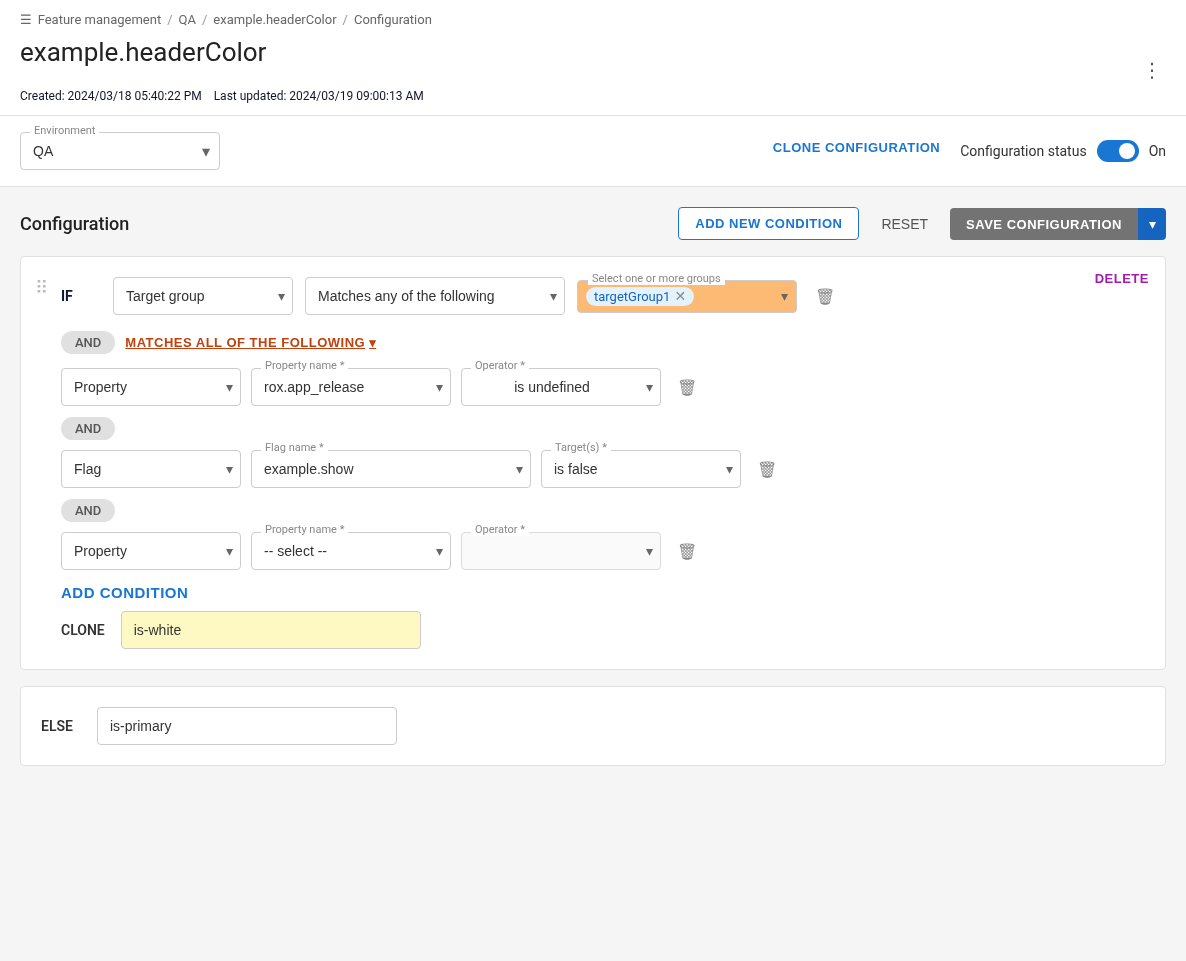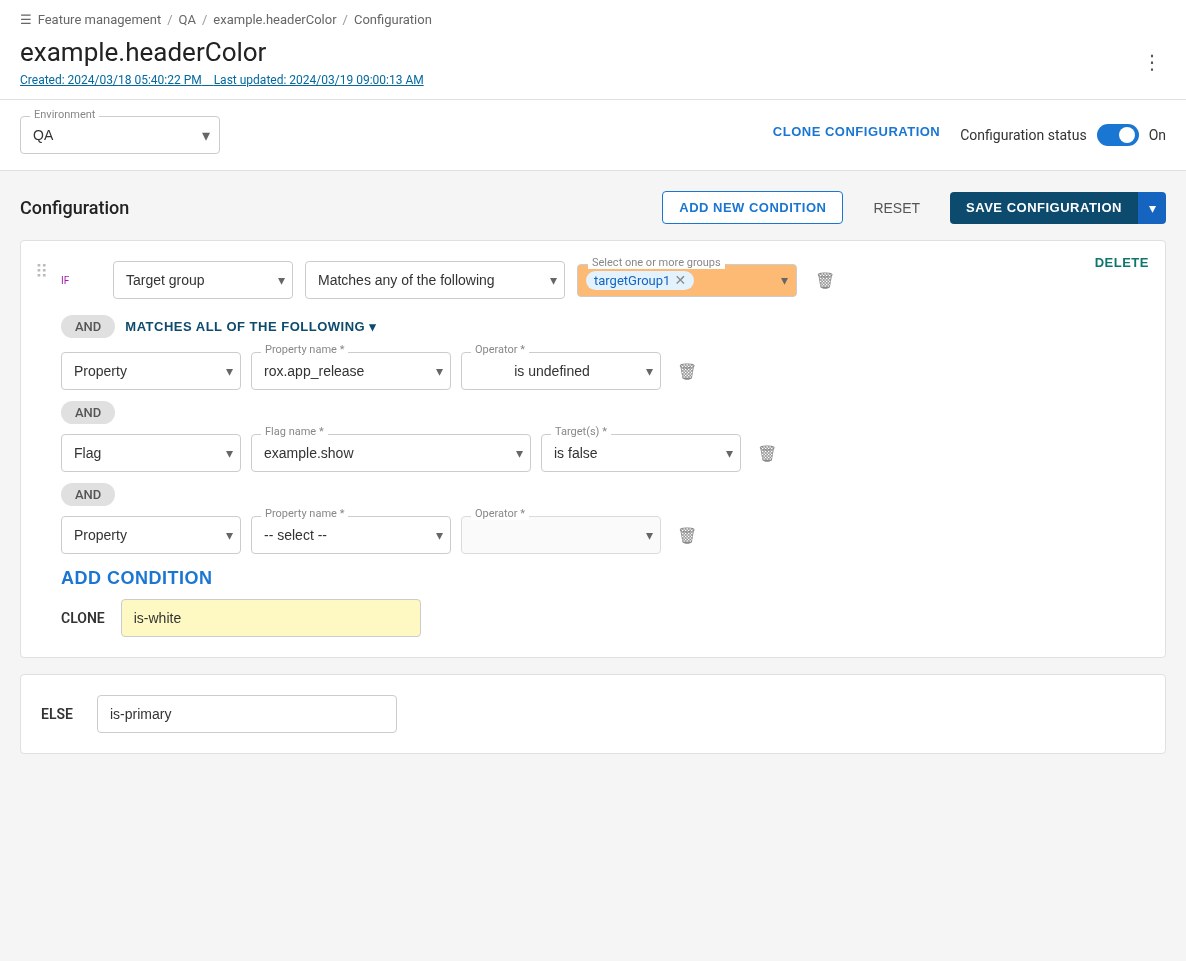--- a/index.html
+++ b/index.html
@@ -4,82 +4,82 @@
   <style>
     * { box-sizing: border-box; margin: 0; padding: 0; }
     body { font-family: Roboto, Arial, sans-serif; background: #f5f5f5; color: #333; font-size: 14px; }
     
     .top-bar { background: #fff; padding: 12px 20px; border-bottom: 1px solid #e0e0e0; }
     .breadcrumb { display: flex; align-items: center; gap: 6px; color: #666; font-size: 13px; margin-bottom: 10px; }
     .breadcrumb span { color: #666; }
     .breadcrumb .sep { color: #999; }
     .page-title-row { display: flex; align-items: center; justify-content: space-between; }
     .page-title { font-size: 26px; font-weight: 400; color: #222; }
-    .meta-info { color: #0369a1; font-size: 12px; margin-top: 6px; text-decoration: underline; }
+    .meta-info { color: #0f172a; font-size: 12px; margin-top: 22px; }
     .three-dots { background: none; border: none; cursor: pointer; font-size: 20px; color: #555; padding: 4px; }
 
     .env-bar { background: #fff; padding: 16px 20px; border-bottom: 1px solid #e0e0e0; display: flex; align-items: center; gap: 20px; }
     .env-select-wrapper { position: relative; min-width: 200px; }
     .env-select-label { position: absolute; top: -8px; left: 10px; background: #fff; padding: 0 4px; font-size: 11px; color: #888; z-index: 1; }
     .env-select { width: 100%; border: 1px solid #ccc; border-radius: 4px; padding: 10px 30px 10px 12px; font-size: 14px; appearance: none; background: #fff; cursor: pointer; color: #333; }
     .env-select-arrow { position: absolute; right: 10px; top: 50%; transform: translateY(-50%); color: #666; pointer-events: none; font-size: 16px; }
     
     .env-bar-right { margin-left: auto; display: flex; align-items: flex-start; gap: 20px; }
     .clone-btn { background: none; border: none; color: #1976d2; font-size: 13px; font-weight: 600; cursor: pointer; letter-spacing: 0.5px; }
     .config-status { display: flex; align-items: center; gap: 10px; color: #333; font-size: 14px; }
     .toggle { position: relative; width: 42px; height: 22px; }
     .toggle input { opacity: 0; width: 0; height: 0; }
     .toggle-slider { position: absolute; cursor: pointer; top: 0; left: 0; right: 0; bottom: 0; background: #1976d2; border-radius: 11px; transition: 0.3s; }
     .toggle-slider:before { position: absolute; content: ""; height: 16px; width: 16px; left: 22px; bottom: 3px; background: white; border-radius: 50%; transition: 0.3s; }
 
     .main-content { padding: 20px; }
     .config-header { display: flex; align-items: center; justify-content: space-between; margin-bottom: 16px; }
     .config-title { font-size: 18px; font-weight: 500; color: #222; }
-    .config-actions { display: flex; align-items: center; gap: 18px; }
+    .config-actions { display: flex; align-items: flex-end; gap: 10px; }
     
     .add-condition-btn { border: 1px solid #1976d2; background: #fff; color: #1976d2; padding: 8px 16px; font-size: 13px; font-weight: 600; letter-spacing: 0.5px; border-radius: 4px; cursor: pointer; }
     .reset-btn { background: none; border: none; color: #555; font-size: 14px; cursor: pointer; padding: 8px 12px; }
     .save-config-group { display: flex; align-items: stretch; }
-    .save-config-btn { background: #0c4a6e; color: #fff; border: none; padding: 8px 16px; font-size: 13px; font-weight: 600; letter-spacing: 0.5px; border-radius: 4px 0 0 4px; cursor: pointer; }
+    .save-config-btn { background: #737373; color: #fff; border: none; padding: 8px 16px; font-size: 13px; font-weight: 600; letter-spacing: 0.5px; border-radius: 4px 0 0 4px; cursor: pointer; }
     .save-config-arrow { background: #1565c0; color: #fff; border: none; padding: 8px 10px; border-radius: 0 4px 4px 0; cursor: pointer; font-size: 14px; border-left: 1px solid #1565c0; }
 
     .condition-card { background: #fff; border: 1px solid #e0e0e0; border-radius: 4px; padding: 20px 20px 20px 20px; margin-bottom: 16px; position: relative; }
     .drag-handle { position: absolute; left: 14px; top: 20px; color: #bbb; font-size: 18px; cursor: grab; }
-    .delete-btn { position: absolute; right: 16px; top: 14px; background: none; border: none; color: #0f766e; font-weight: 600; font-size: 13px; letter-spacing: 0.5px; cursor: pointer; }
+    .delete-btn { position: absolute; right: 16px; top: 14px; background: none; border: none; color: #a21caf; font-weight: 600; font-size: 13px; letter-spacing: 0.5px; cursor: pointer; }
     
     .if-row { display: flex; align-items: center; gap: 12px; margin-bottom: 16px; padding-left: 20px; }
-    .if-label { font-weight: 400; font-size: 10px; color: #a21caf; min-width: 40px; }
+    .if-label { font-weight: 700; font-size: 14px; color: #0f172a; min-width: 40px; }
     
     .select-wrapper { position: relative; }
     .select-wrapper label { position: absolute; top: -9px; left: 10px; background: #fff; padding: 0 4px; font-size: 11px; color: #888; z-index: 1; pointer-events: none; }
     .styled-select { border: 1px solid #ccc; border-radius: 4px; padding: 10px 30px 10px 12px; font-size: 14px; appearance: none; background: #fff; cursor: pointer; color: #333; width: 100%; }
     .select-arrow { position: absolute; right: 8px; top: 50%; transform: translateY(-50%); color: #666; pointer-events: none; font-size: 14px; }
     
     .target-group-select { min-width: 180px; }
     .matches-select { min-width: 260px; }
     
     .groups-input-wrapper { position: relative; border: 1px solid #ccc; border-radius: 4px; padding: 6px 30px 6px 8px; min-width: 220px; display: flex; align-items: center; gap: 6px; background: #fdba74; cursor: pointer; }
     .groups-label { position: absolute; top: -9px; left: 10px; background: #fff; padding: 0 4px; font-size: 11px; color: #888; z-index: 1; }
     .chip { background: #e3f2fd; border-radius: 20px; padding: 2px 8px; font-size: 13px; display: flex; align-items: center; gap: 4px; color: #1565c0; }
     .chip-close { background: none; border: none; cursor: pointer; color: #888; font-size: 14px; padding: 0; line-height: 1; }
     .groups-arrow { position: absolute; right: 8px; top: 50%; transform: translateY(-50%); color: #666; font-size: 14px; }
     .trash-btn { background: none; border: none; cursor: pointer; color: #888; font-size: 16px; padding: 6px; flex-shrink: 0; }
     
     .and-matches-row { display: flex; align-items: center; gap: 10px; margin-bottom: 14px; padding-left: 20px; }
     .and-badge { background: #e0e0e0; border-radius: 20px; padding: 4px 14px; font-size: 13px; font-weight: 500; color: #555; }
-    .matches-all-btn { background: none; border: none; color: #0c4a6e; font-size: 13px; font-weight: 600; letter-spacing: 0.5px; cursor: pointer; display: flex; align-items: center; gap: 4px; }
+    .matches-all-btn { background: none; border: none; color: #c2410c; font-size: 13px; font-weight: 600; letter-spacing: 0.5px; cursor: pointer; display: flex; align-items: center; gap: 4px; text-decoration: underline; }
     
     .condition-row { display: flex; align-items: center; gap: 10px; margin-bottom: 14px; padding-left: 20px; }
     .type-select { min-width: 180px; }
     .prop-name-select { min-width: 200px; }
     .operator-select { min-width: 200px; text-align: center; }
     .flag-name-select { min-width: 280px; }
     .variant-select { min-width: 200px; }
     
-    .add-condition-link { color: #1976d2; font-size: 18px; font-weight: 600; letter-spacing: 0.5px; background: none; border: none; cursor: pointer; padding-left: 20px; margin-bottom: 10px; display: block; }
+    .add-condition-link { color: #1976d2; font-size: 15px; font-weight: 600; letter-spacing: 0.5px; background: none; border: none; cursor: pointer; padding-left: 20px; margin-bottom: 10px; display: block; }
     
     .then-row { display: flex; align-items: center; gap: 16px; margin-top: 10px; padding-left: 20px; }
     .then-label { font-weight: 600; font-size: 14px; color: #333; min-width: 40px; }
     .then-input { border: 1px solid #ccc; border-radius: 4px; padding: 10px 12px; font-size: 14px; min-width: 300px; color: #333; background: #fef9c3; }
     
     .else-section { background: #fff; border: 1px solid #e0e0e0; border-radius: 4px; padding: 20px; margin-top: 10px; display: flex; align-items: center; gap: 16px; }
     .else-label { font-weight: 600; font-size: 14px; color: #333; min-width: 40px; }
     .else-input { border: 1px solid #ccc; border-radius: 4px; padding: 10px 12px; font-size: 14px; min-width: 300px; color: #333; background: #fff; }
   </style>
 </head>

